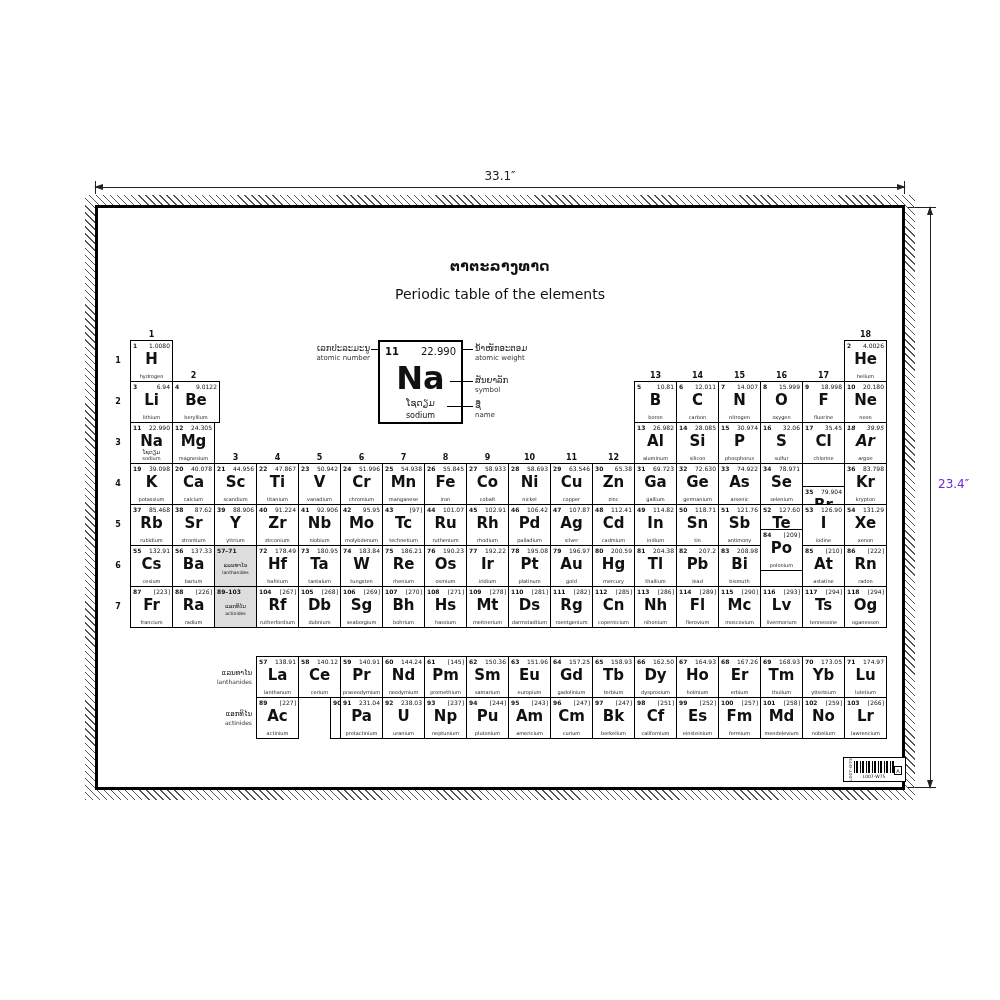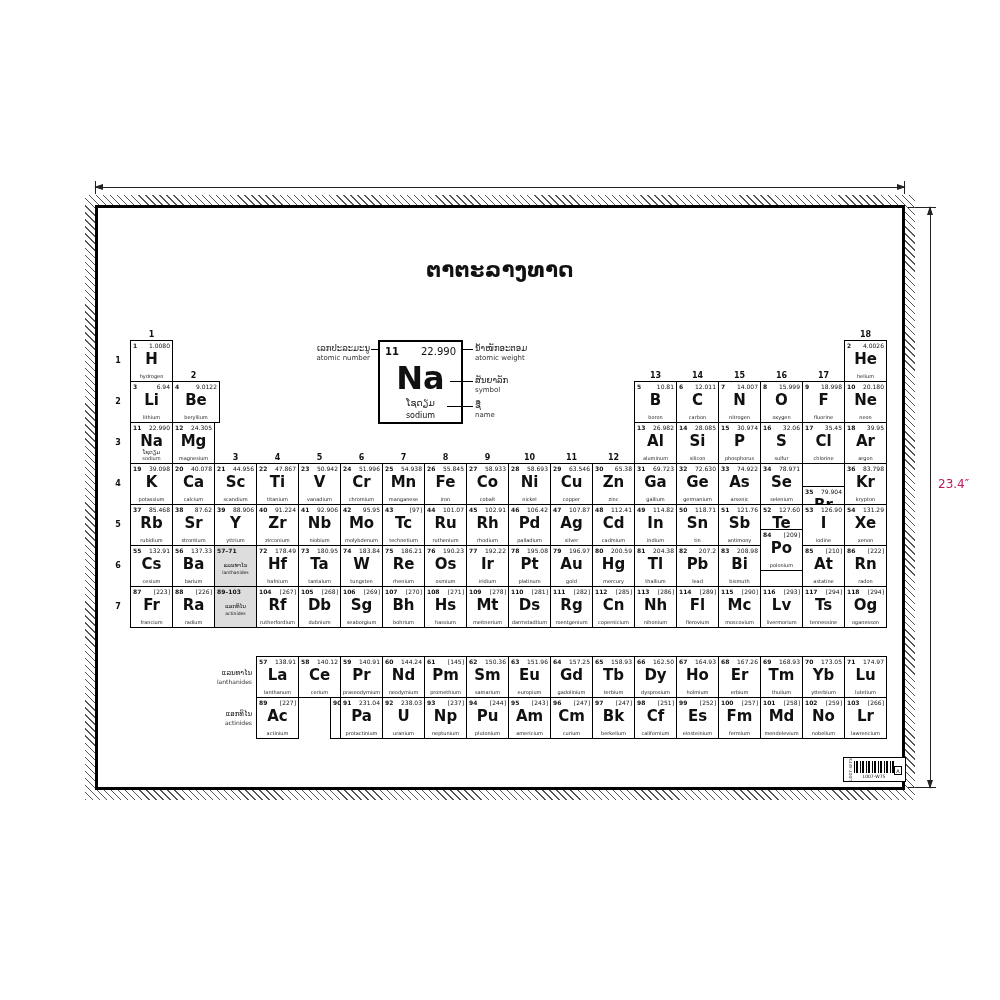--- a/index.html
+++ b/index.html
@@ -8,29 +8,29 @@
 
   
   .dim-line-h { position:absolute; left:95px; top:187px; width:810px; height:1px; background:#222; }
   .dim-line-v { position:absolute; left:930px; top:207px; width:1px; height:581px; background:#222; }
   .arrow { position:absolute; width:0; height:0; }
   .arrow.left  { left:-1px; top:-3px; border-top:3px solid transparent; border-bottom:3px solid transparent; border-right:9px solid #222; }
   .arrow.right { right:-1px; top:-3px; border-top:3px solid transparent; border-bottom:3px solid transparent; border-left:9px solid #222; }
   .arrow.up    { top:-1px; left:-3px; border-left:3px solid transparent; border-right:3px solid transparent; border-bottom:9px solid #222; }
   .arrow.down  { bottom:-1px; left:-3px; border-left:3px solid transparent; border-right:3px solid transparent; border-top:9px solid #222; }
   .dim-label-top { position:absolute; left:95px; top:169px; width:810px; text-align:center; font-size:12px; color:#222; }
-  .dim-label-right { position:absolute; left:938px; top:477px; font-size:12px; color:#be185d; }
+  .dim-label-right { position:absolute; left:938px; top:477px; font-size:12px; color:#6d28d9; }
   .ext-tick { position:absolute; background:#222; }
 
   
   .hatch-frame { position:absolute; left:85px; top:195px; width:830px; height:605px;
     background:repeating-linear-gradient(45deg, #555 0px, #555 1px, transparent 1px, transparent 5px); }
   .poster { position:absolute; left:10px; top:10px; width:810px; height:585px; background:#fff; border:3px solid #000; }
 
-  .poster-title { position:absolute; left:0; top:50px; width:100%; text-align:center; font-size:21px; font-weight:bold; letter-spacing:.5px; }
+  .poster-title { position:absolute; left:0; top:50px; width:100%; text-align:center; font-size:14px; font-weight:bold; letter-spacing:.5px; }
   .poster-subtitle { position:absolute; left:0; top:78px; width:100%; text-align:center; font-size:14px; }
 
   
   .legend-box { position:absolute; left:280px; top:132px; width:85px; height:84px; border:2px solid #000; background:#fff; }
   .legend-num { position:absolute; left:5px; top:4px; font-size:10px; font-weight:bold; }
   .legend-wt  { position:absolute; right:5px; top:4px; font-size:10px; }
   .legend-sym { position:absolute; left:0; top:17px; width:100%; text-align:center; font-size:32px; font-weight:bold; }
   .legend-name-lao { position:absolute; left:0; top:56px; width:100%; text-align:center; font-size:9px; }
   .legend-name-en  { position:absolute; left:0; top:69px; width:100%; text-align:center; font-size:8px; }
   .callout { position:absolute; line-height:1.15; }
@@ -69,33 +69,35 @@
 <body>
 
 <div id="stage">
 
   <div class="ext-tick" style="left:95px; top:181px; width:1px; height:13px;"></div>
   <div class="ext-tick" style="left:904px; top:181px; width:1px; height:13px;"></div>
   <div class="dim-line-h">
     <span class="arrow left"></span>
     <span class="arrow right"></span>
   </div>
+  <div class="dim-label-top">33.1″</div>
 
   <div class="ext-tick" style="left:908px; top:207px; width:28px; height:1px;"></div>
   <div class="ext-tick" style="left:908px; top:787px; width:28px; height:1px;"></div>
   <div class="dim-line-v">
     <span class="arrow up"></span>
     <span class="arrow down"></span>
   </div>
   <div class="dim-label-right">23.4″</div>
 
   <div class="hatch-frame">
     <div class="poster">
 
       <div class="poster-title">ຕາຕະລາງທາດ</div>
+      <div class="poster-subtitle">Periodic table of the elements</div>
 
       <div class="legend-box">
         <span class="legend-num">11</span>
         <span class="legend-wt">22.990</span>
         <span class="legend-sym">Na</span>
         <span class="legend-name-lao">ໂຊດຽມ</span>
         <span class="legend-name-en">sodium</span>
       </div>
 
       <div class="callout left" style="left:160px; top:136px; width:112px;">
@@ -219,21 +221,21 @@
             <span class="wt">32.06</span>
             <span class="sym">S</span>
             <span class="nm">sulfur</span>
           </div>
           <div class="cell" style="left: 704px; top: 214px;">
             <span class="num">17</span>
             <span class="wt">35.45</span>
             <span class="sym">Cl</span>
             <span class="nm">chlorine</span>
           </div>
-          <div class="cell" style="left: 746px; top: 214px;">
+          <div class="cell" style="left: 746px; top: 214px; font-style: italic;">
             <span class="num">18</span>
             <span class="wt">39.95</span>
             <span class="sym">Ar</span>
             <span class="nm">argon</span>
           </div>
           <div class="cell" style="left: 32px; top: 255px;">
             <span class="num">19</span>
             <span class="wt">39.098</span>
             <span class="sym">K</span>
             <span class="nm">potassium</span>

